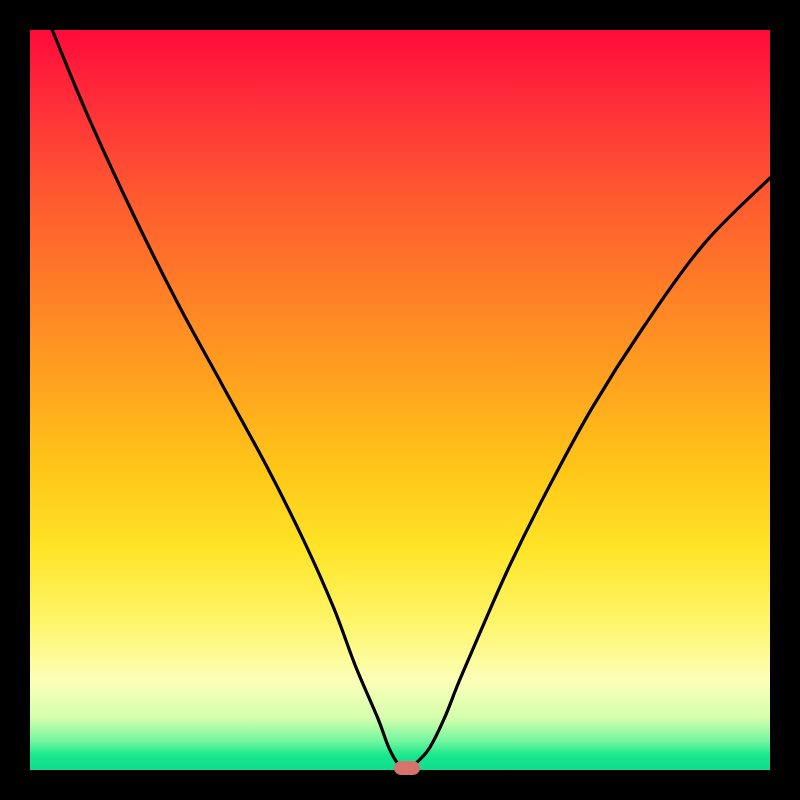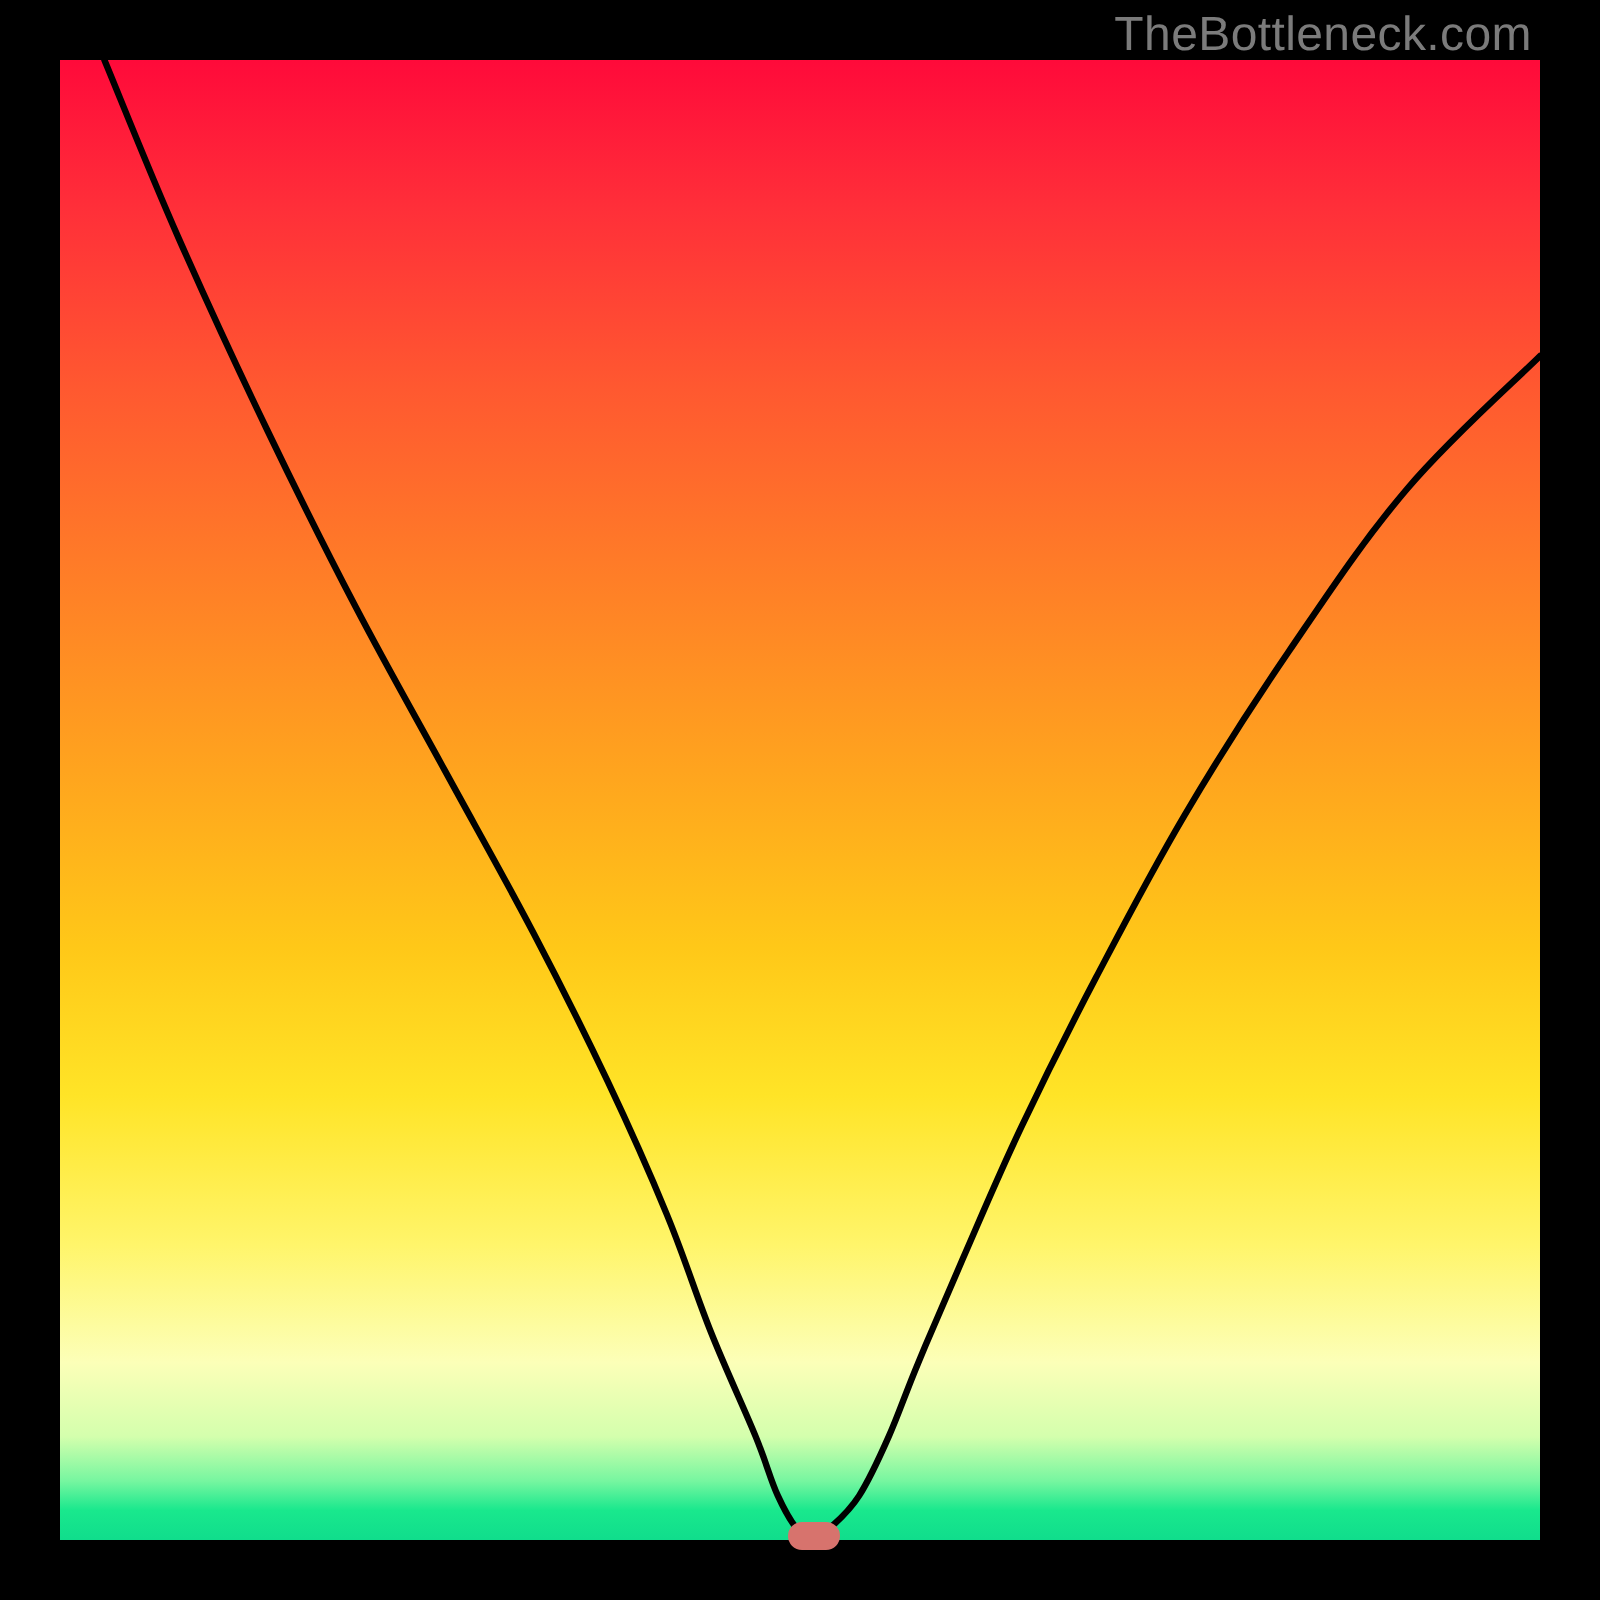--- a/index.html
+++ b/index.html
@@ -64,20 +64,19 @@
     border-radius: 7px;
     background: #d7736d;
     transform: translate(-50%, -50%);
     pointer-events: none;
   }
 </style>
 </head>
 <body>
 
 <div class="frame">
-  <div class="watermark">TheBottleneck.com</div>
   <div class="plot">
     <svg class="curve" viewBox="0 0 740 740" preserveAspectRatio="none">
       <path id="curvePath" d="M 22.2 0.0 C 28.9 16.0, 44.5 55.5, 59.2 88.8 C 73.9 122.1, 87.6 151.7, 103.6 185.0 C 119.6 218.3, 132.0 243.2, 148.0 273.8 C 164.0 304.4, 176.4 325.9, 192.4 355.2 C 208.4 384.5, 222.1 408.6, 236.8 436.6 C 251.5 464.6, 261.8 485.3, 273.8 510.6 C 285.8 535.9, 294.1 554.6, 303.4 577.2 C 312.7 599.8, 317.6 616.4, 325.6 636.4 C 333.6 656.4, 341.8 673.5, 347.8 688.2 C 353.8 702.9, 354.9 709.1, 358.9 717.8 C 362.9 726.5, 366.7 732.7, 370.0 736.3 C 373.3 739.9, 374.7 738.2, 377.4 737.8 C 380.1 737.4, 380.8 737.7, 384.8 734.1 C 388.8 730.5, 394.3 726.1, 399.6 717.8 C 404.9 709.5, 409.1 700.2, 414.4 688.2 C 419.7 676.2, 422.5 667.2, 429.2 651.2 C 435.9 635.2, 442.1 620.7, 451.4 599.4 C 460.7 578.1, 469.0 558.1, 481.0 532.8 C 493.0 507.5, 503.3 486.8, 518.0 458.8 C 532.7 430.8, 545.1 406.7, 562.4 377.4 C 579.7 348.1, 594.2 325.3, 614.2 296.0 C 634.2 266.7, 650.8 241.2, 673.4 214.6 C 696.0 188.0, 728.0 160.0, 740.0 148.0" fill="none" stroke="#000000" stroke-width="3.2" stroke-linecap="round" stroke-linejoin="round"></path>
     </svg>
     <div class="marker" id="minMarker" style="left: 377.4px; top: 737.78px; background: rgb(215, 115, 109);"></div>
   </div>
 </div>
 
 </body></html>

